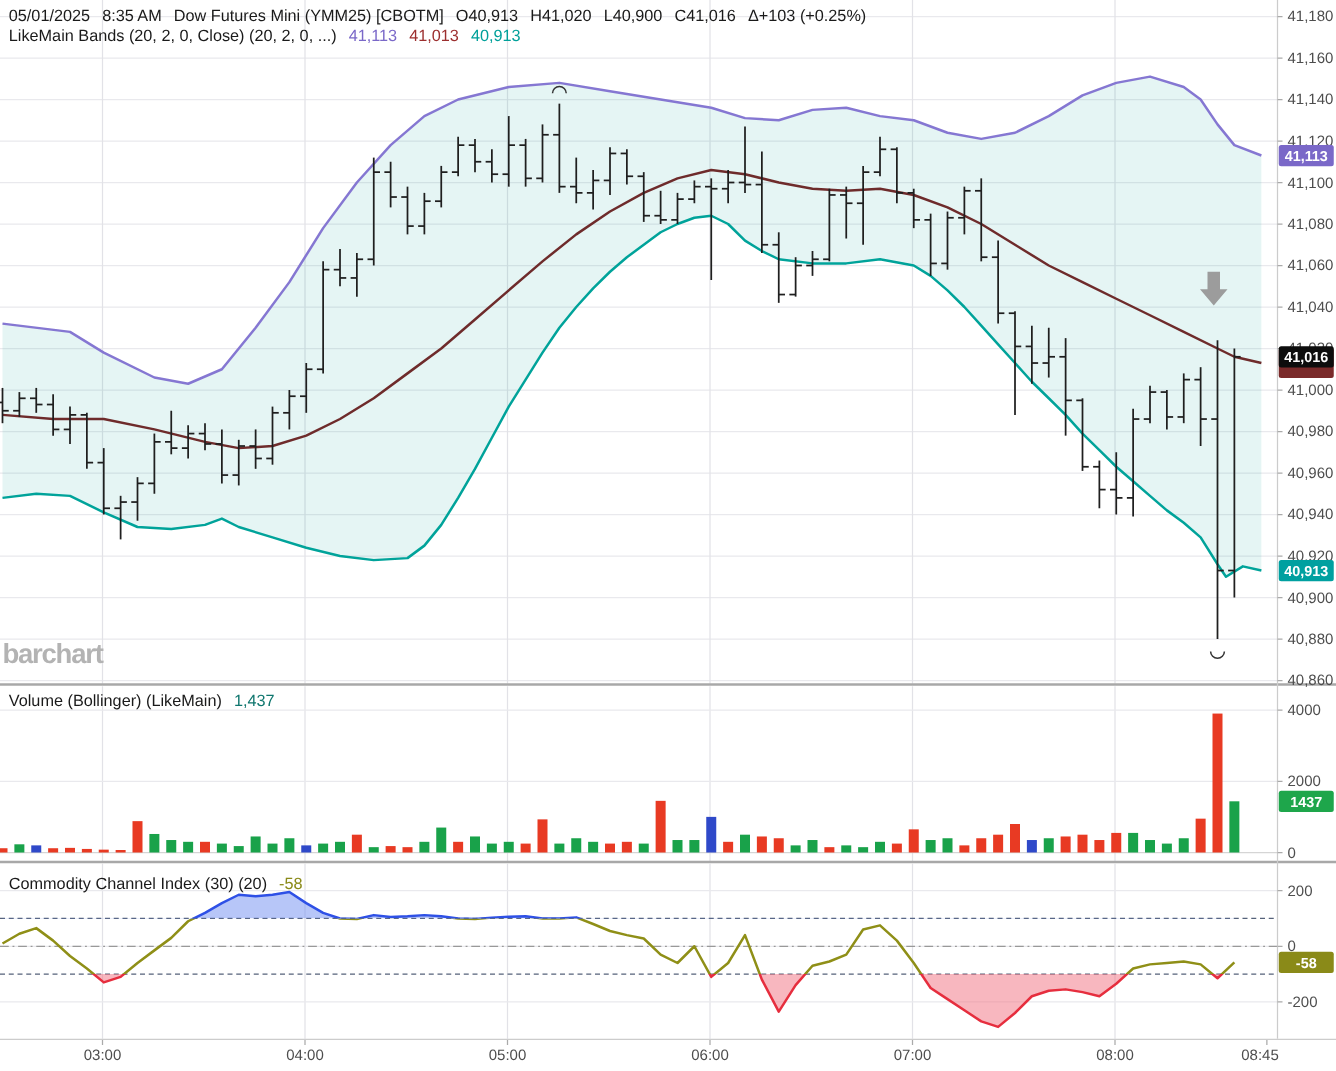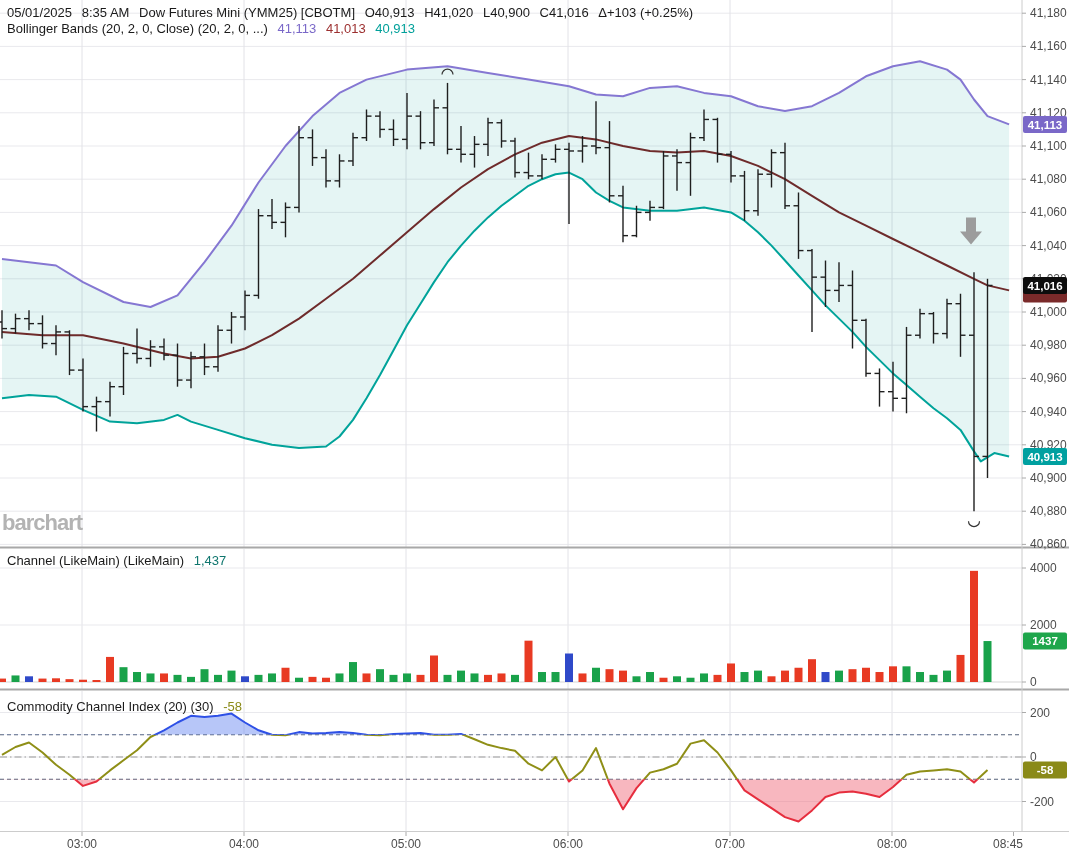--- a/index.html
+++ b/index.html
@@ -28,33 +28,33 @@
     <span>8:35 AM</span>
     <span>Dow Futures Mini (YMM25) [CBOTM]</span>
     <span>O40,913</span>
     <span>H41,020</span>
     <span>L40,900</span>
     <span>C41,016</span>
     <span>Δ+103 (+0.25%)</span>
   </div>
 
   <div class="legend" style="top:21px;">
-    <span>Bollinger Bands (20, 2, 0, Close)  (20, 2, 0, ...)</span>
+    <span>LikeMain Bands (20, 2, 0, Close)  (20, 2, 0, ...)</span>
     <span class="bb-upper">41,113</span>
     <span class="bb-middle">41,013</span>
     <span class="bb-lower">40,913</span>
   </div>
 
   <div class="legend" style="top:553px;">
-    <span>Channel (LikeMain)  (LikeMain)</span>
+    <span>Volume (Bollinger)  (LikeMain)</span>
     <span class="vol-val">1,437</span>
   </div>
 
   <div class="legend" style="top:699px;">
-    <span>Commodity Channel Index (20)  (30)</span>
+    <span>Commodity Channel Index (30)  (20)</span>
     <span class="cci-val">-58</span>
   </div>
 
   <div class="watermark">barchart</div>
 
   <svg id="cv" width="1069" height="857">
       <g>
         <line x1="0" y1="13.199999999999989" x2="1022" y2="13.199999999999989" stroke="#e9e9ed" stroke-width="1"></line>
         <line x1="0" y1="46.400000000000034" x2="1022" y2="46.400000000000034" stroke="#e9e9ed" stroke-width="1"></line>
         <line x1="0" y1="79.60000000000002" x2="1022" y2="79.60000000000002" stroke="#e9e9ed" stroke-width="1"></line>

